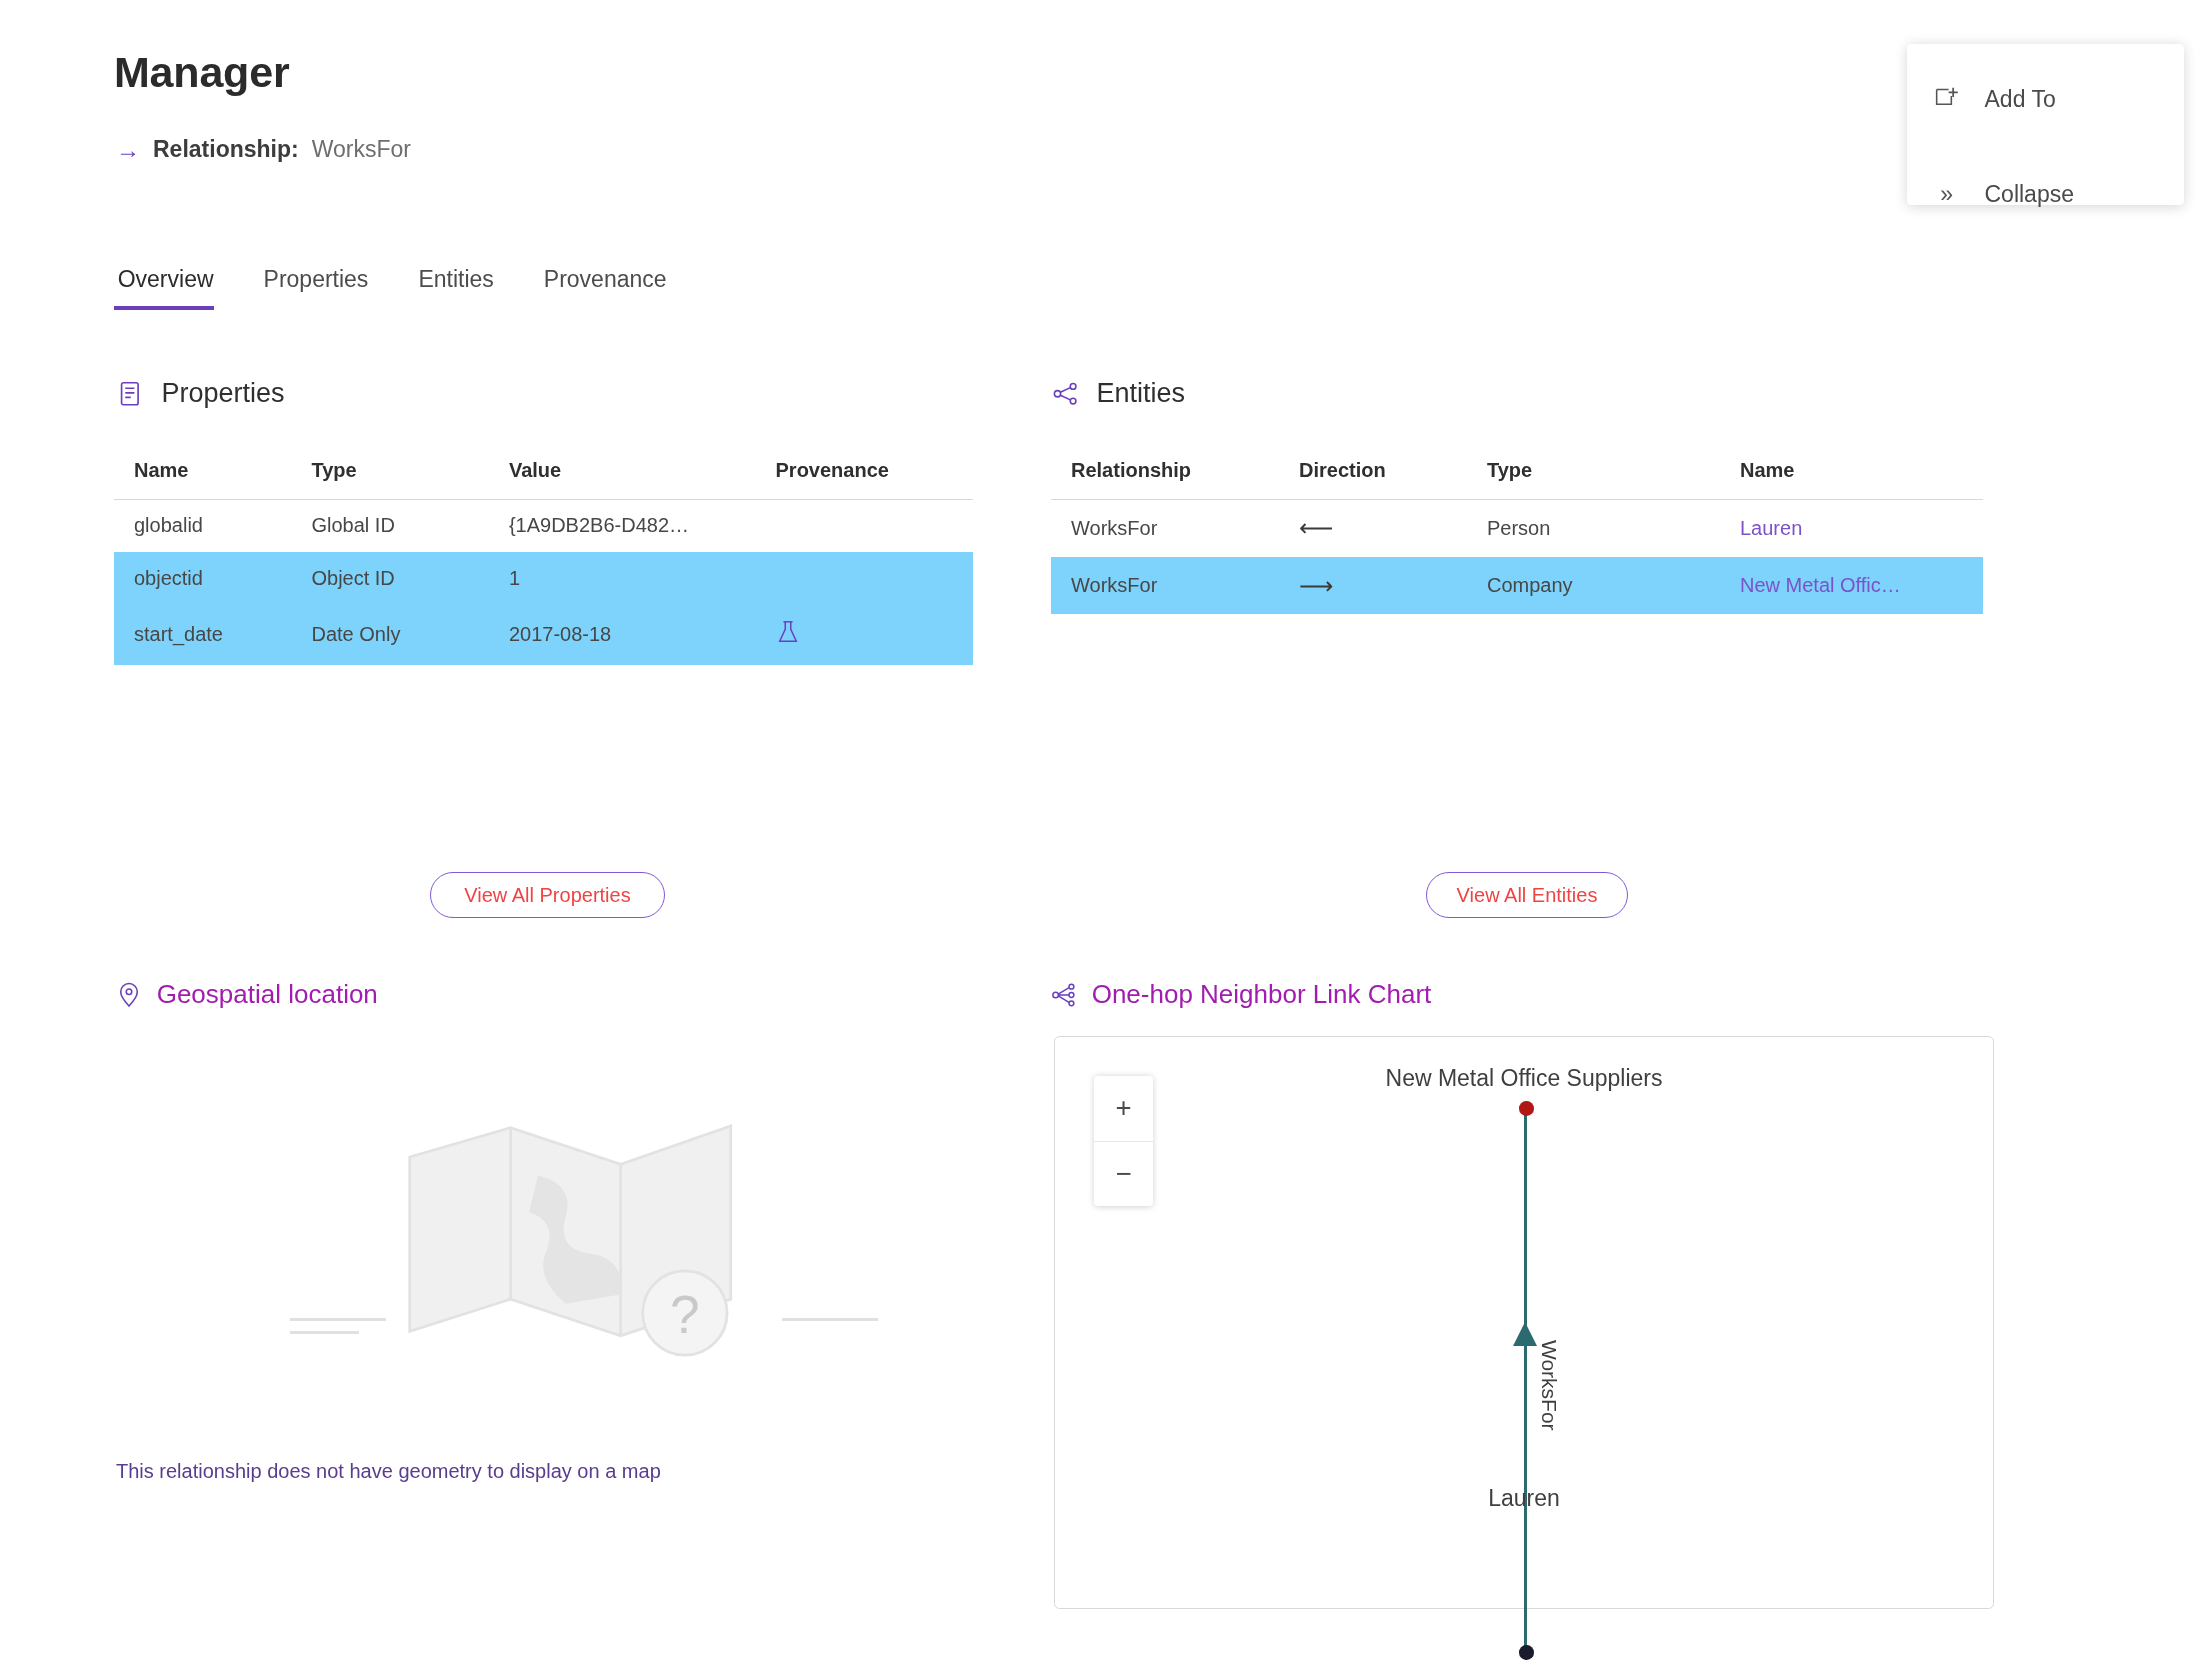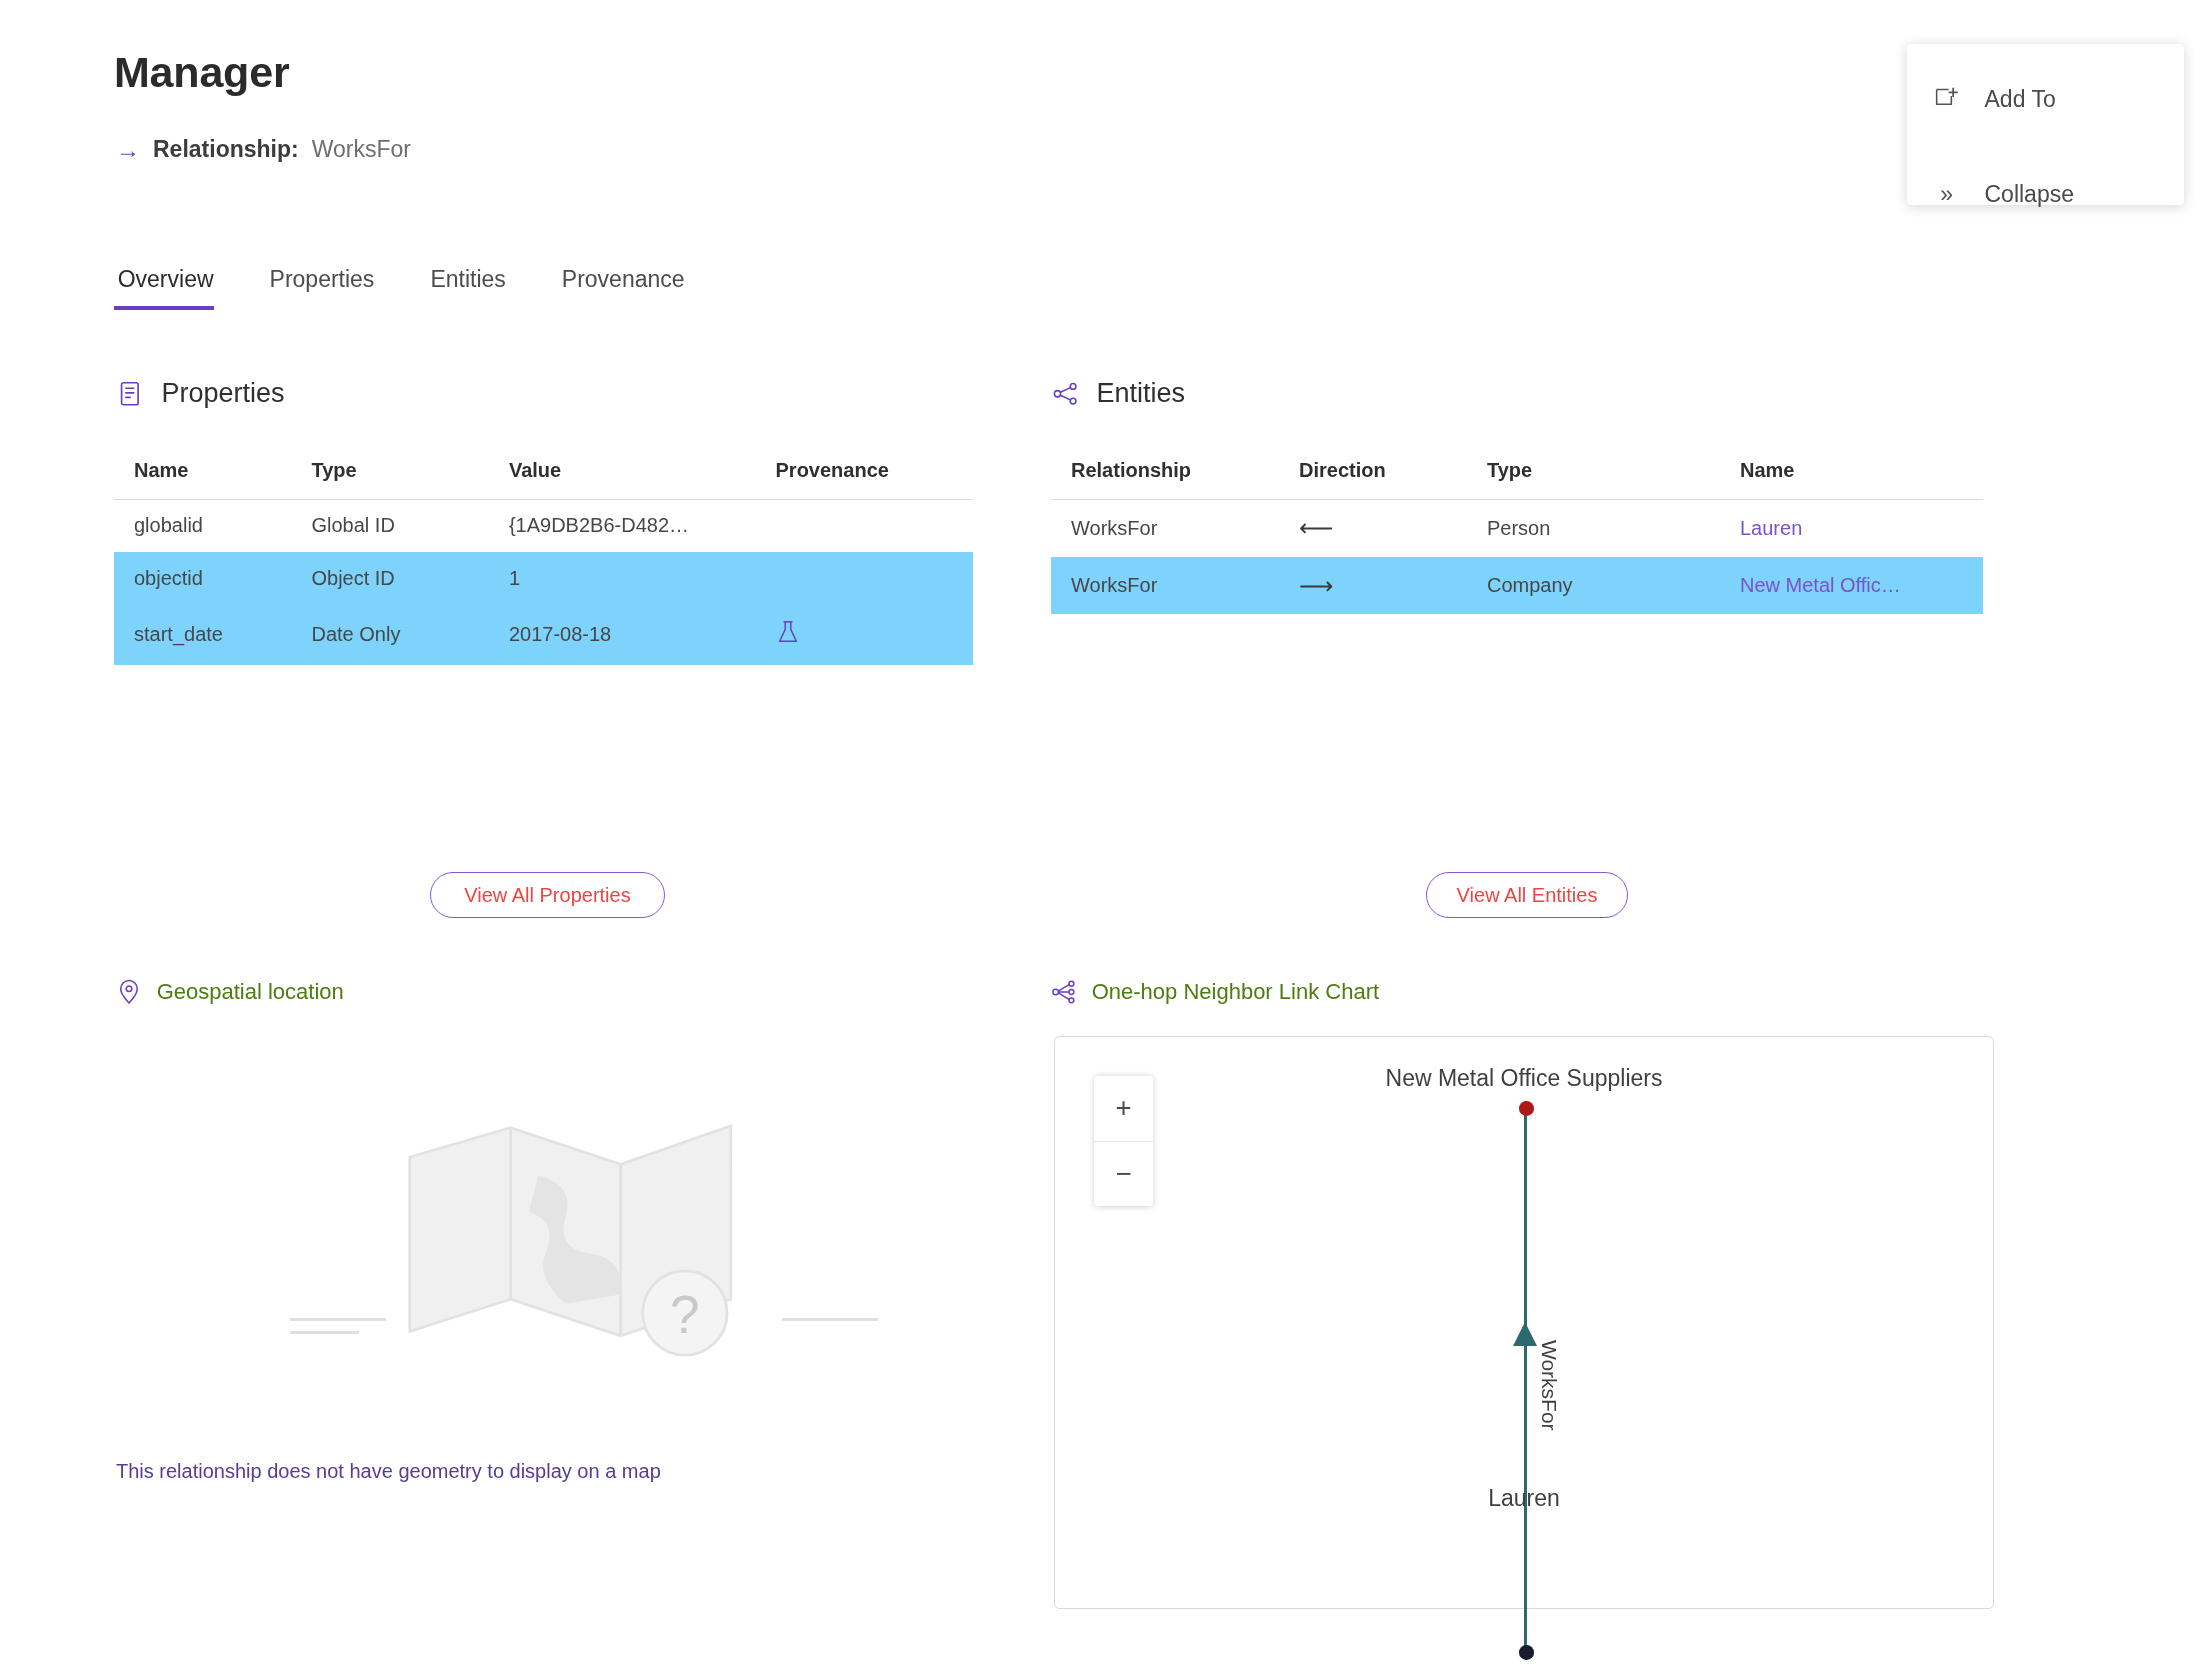--- a/index.html
+++ b/index.html
@@ -85,21 +85,21 @@
     justify-content: center;
     color: #555;
   }
 
   
   .tabs {
     position: absolute;
     left: 114px;
     top: 266px;
     display: flex;
-    gap: 8px;
+    gap: 2px;
     align-items: flex-end;
   }
   .tab {
     font-size: 23px;
     color: #4c4c4c;
     padding: 0 24px 16.5px 24px;
     cursor: pointer;
     position: relative;
   }
   .tab:first-child { padding-left: 3.7px; }
@@ -202,22 +202,22 @@
   }
   #view-all-props { left: 430px; top: 872px; width: 235px; }
   #view-all-ents  { left: 1426px; top: 872px; width: 202px; text-align: center; }
 
   
   .sub-head {
     position: absolute;
     display: flex;
     align-items: center;
     gap: 14.7px;
-    font-size: 22px;
-    color: #4d7c0f;
+    font-size: 26px;
+    color: #a21caf;
   }
   .sub-head .sub-icon {
     width: 26px;
     height: 26px;
     color: #6a3ebf;
     display: flex;
     align-items: center;
     justify-content: center;
   }
   #geo-head { left: 116px; top: 979px; }

